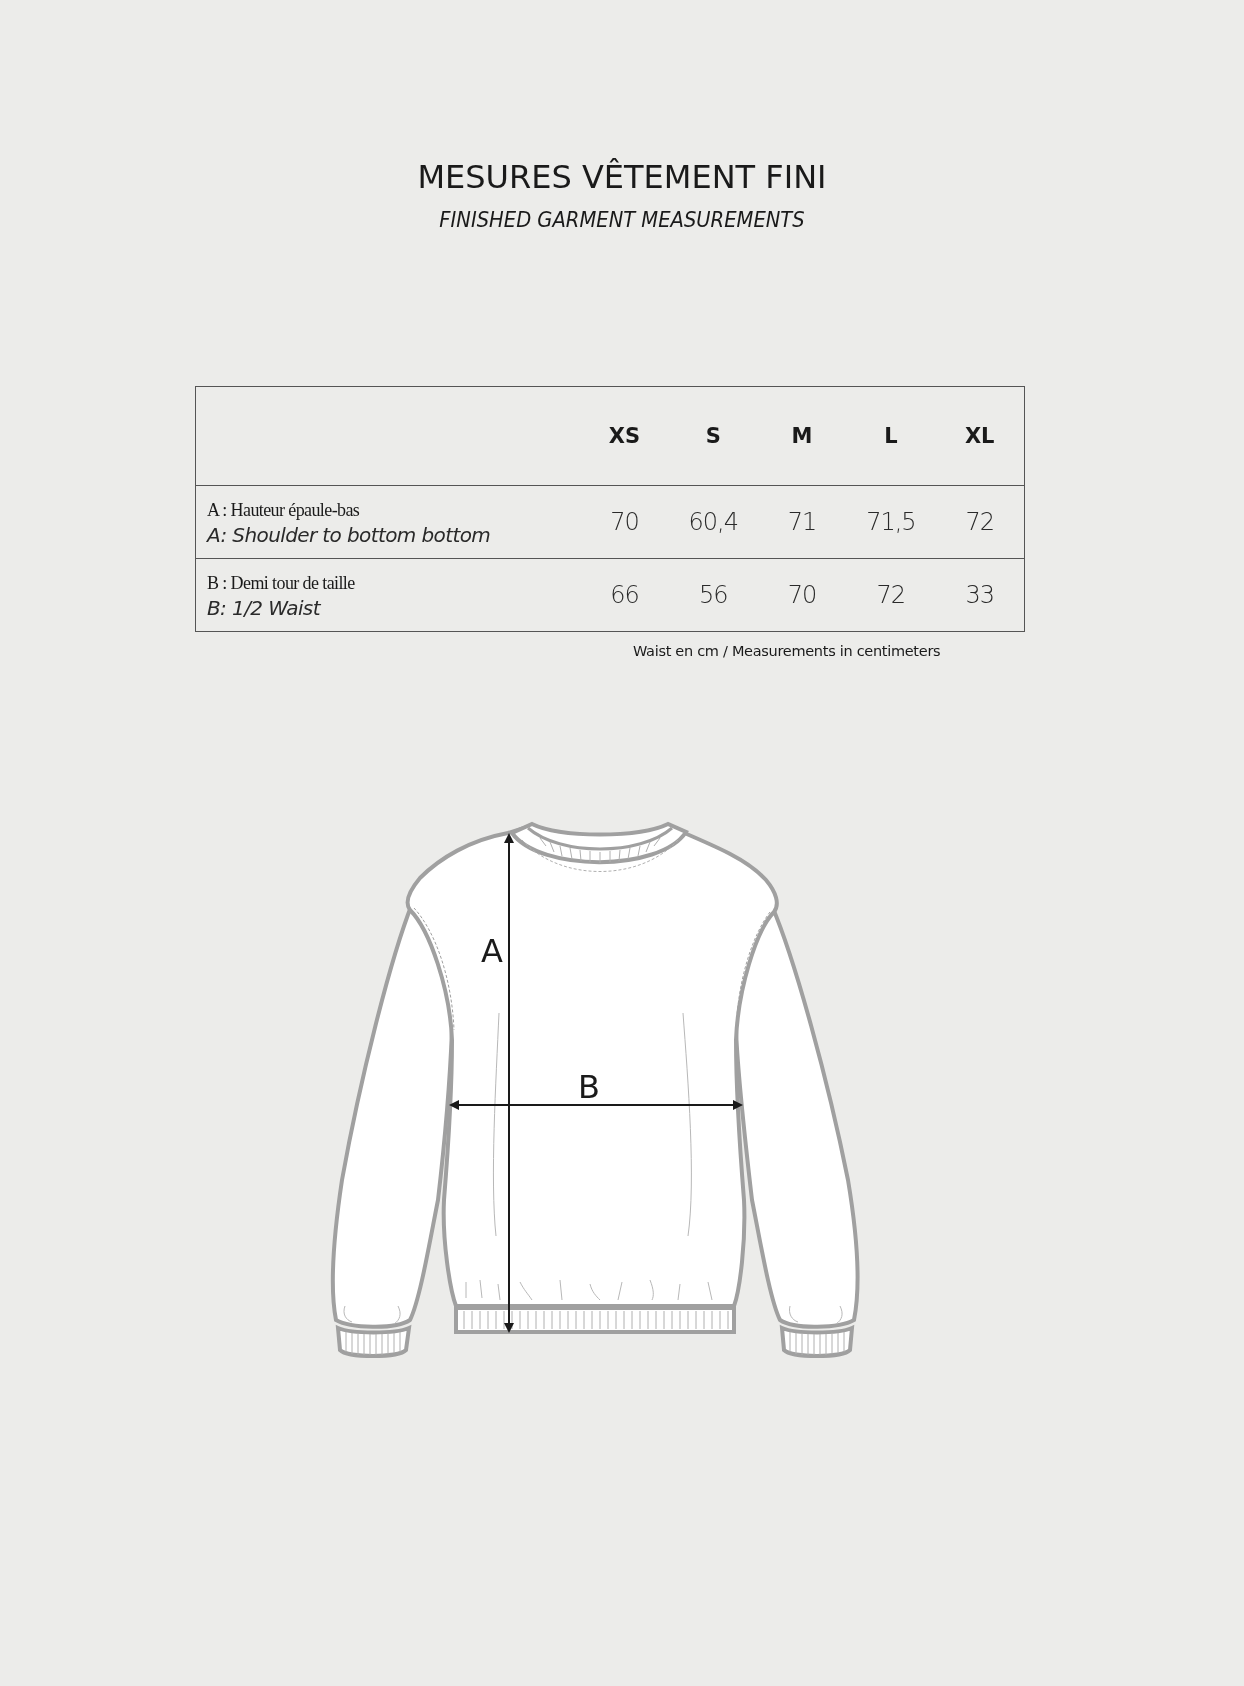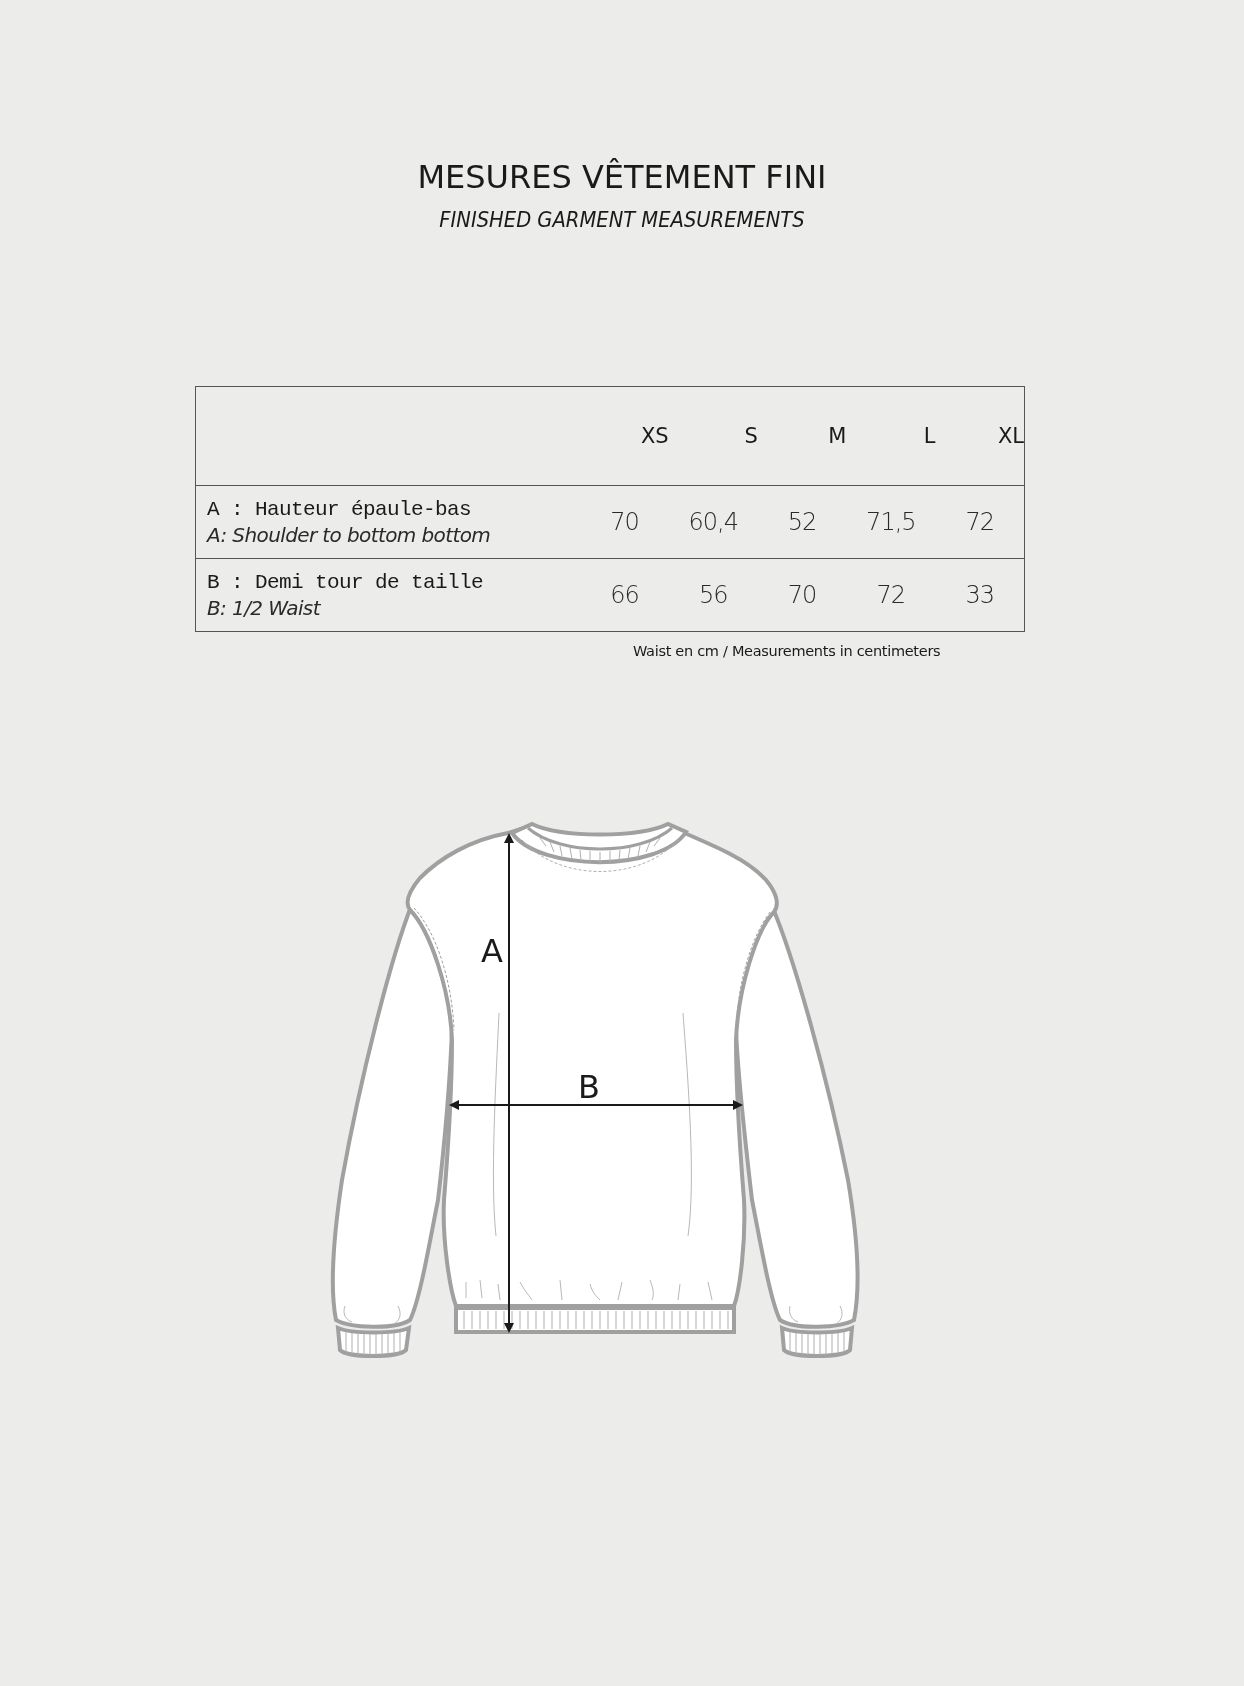--- a/index.html
+++ b/index.html
@@ -25,26 +25,26 @@
   }
   table.sizes {
     position: absolute; left: 195px; top: 386px;
     width: 830px; border-collapse: collapse;
     border: 1.5px solid #555;
   }
   table.sizes th, table.sizes td { padding: 0; vertical-align: middle; }
   .head-row { height: 99px; border-bottom: 1.5px solid #555; }
   .head-row th {
     font-family: "DejaVu Sans", sans-serif;
-    font-weight: normal; font-size: 21px; text-align: right;
+    font-weight: bold; font-size: 21px; text-align: center;
   }
   .data-row { height: 73px; }
   .data-row + .data-row { border-top: 1.5px solid #555; }
   .label-cell { padding-left: 11px !important; width: 380px; }
-  .label-fr { font-family: Liberation Mono, monospace; font-size: 21px; line-height: 26px; letter-spacing: -0.6px; }
+  .label-fr { font-family: Liberation Serif, serif; font-size: 18px; line-height: 26px; letter-spacing: -0.6px; }
   .label-en { font-family: "DejaVu Sans", sans-serif; font-size: 20px; font-style: italic; line-height: 25px; color: #2a2a2a; letter-spacing: -0.6px; font-weight: 300; }
   .val { font-family: "DejaVu Sans", sans-serif; font-size: 24px; text-align: center; color: #2a2a2a; font-weight: 300; letter-spacing: -1px; }
   .col-xs { width: 90px; } .col-s { width: 90px; } .col-m { width: 90px; } .col-l { width: 90px; } .col-xl { width: 90px; }
   .note {
     position: absolute; left: 633px; top: 643px;
     font-family: "DejaVu Sans", sans-serif; font-size: 14.5px; color: #1a1a1a; letter-spacing: -0.3px;
   }
   .diag-label { position: absolute; font-family: "DejaVu Sans", sans-serif; font-size: 32px; color: #1a1a1a; }
 </style>
 </head>
@@ -67,21 +67,21 @@
     </tr>
   </thead>
   <tbody>
     <tr class="data-row">
       <td class="label-cell">
         <div class="label-fr">A : Hauteur épaule-bas</div>
         <div class="label-en">A: Shoulder to bottom bottom</div>
       </td>
       <td class="val">70</td>
       <td class="val">60,4</td>
-      <td class="val">52</td>
+      <td class="val">71</td>
       <td class="val">71,5</td>
       <td class="val">72</td>
     </tr>
     <tr class="data-row">
       <td class="label-cell">
         <div class="label-fr">B : Demi tour de taille</div>
         <div class="label-en">B: 1/2 Waist</div>
       </td>
       <td class="val">66</td>
       <td class="val">56</td>

